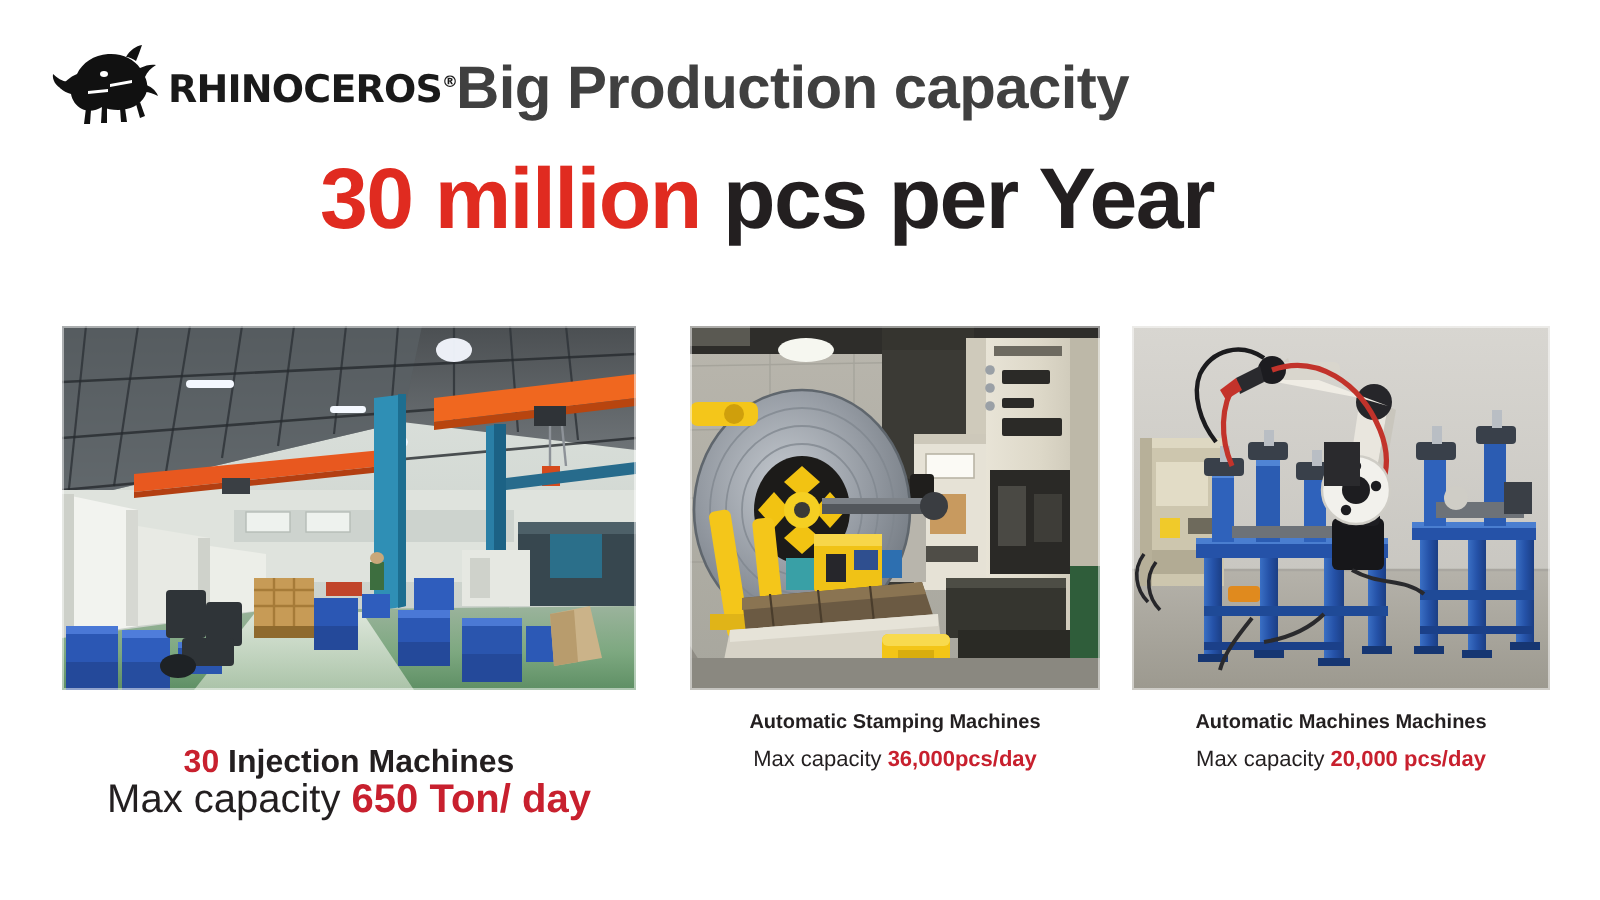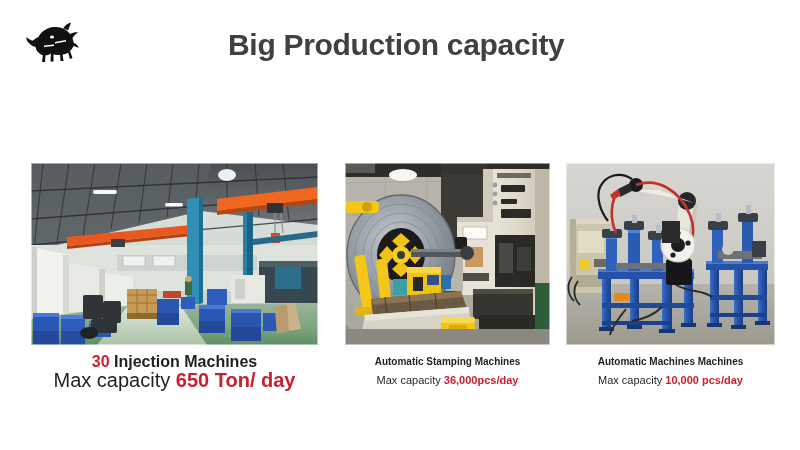--- a/index.html
+++ b/index.html
@@ -121,21 +121,21 @@
   }
   #caption-1 { left: 31px;  width: 287px; }
   #caption-2 { left: 341px; width: 213px; }
   #caption-3 { left: 564px; width: 213px; }
 
   .caption-line-1 {
     font-size: 10px;
     font-weight: 700;
     white-space: nowrap;
   }
-  #caption-1 .caption-line-1 { font-size: 16px; }
+  #caption-1 .caption-line-1 { font-size: 16px; margin-top: 20px; }
   .caption-line-2 {
     font-size: 11px;
     font-weight: 400;
     white-space: nowrap;
   }
   #caption-1 .caption-line-2 { font-size: 20px; }
   .cap-red {
     color: #c8202e;
     font-weight: 700;
   }
@@ -166,24 +166,26 @@
         <path d="M92 40 C98 42 104 46 106 52 C102 50 97 48 93 48 Z"></path>
       </g>
       <g fill="#ffffff">
 
         <ellipse cx="52" cy="30" rx="4" ry="3"></ellipse>
 
         <path d="M58 40 L80 36 L80 39 L58 43 Z"></path>
         <path d="M36 47 L56 45 L56 48 L36 50 Z"></path>
       </g>
     </svg>
+    <div id="logo-wordmark"><span>RHINOCEROS</span><span id="logo-reg">®</span></div>
   </div>
 
   <div id="headline-1">Big Production capacity</div>
 
+  <div id="headline-2"><span class="hl-red">30 million</span><span> pcs per Year</span></div>
 
 </div>
 
 <div id="photo-row">
 
   <div class="photo-frame" id="photo-frame-1">
     <svg class="photo-svg" viewBox="0 0 287 182" preserveAspectRatio="none" aria-hidden="true">
       <defs>
         <linearGradient id="p1wall" x1="0" y1="0" x2="0" y2="1">
           <stop offset="0%" stop-color="#dfe4e0"></stop>
@@ -636,16 +638,16 @@
     <div class="caption-line-2"><span>Max capacity </span><span class="cap-red">650 Ton/ day</span></div>
   </div>
 
   <div class="caption" id="caption-2">
     <div class="caption-line-1"><span class="cap-red"></span><span>Automatic Stamping Machines</span></div>
     <div class="caption-line-2"><span>Max capacity </span><span class="cap-red">36,000pcs/day</span></div>
   </div>
 
   <div class="caption" id="caption-3">
     <div class="caption-line-1"><span class="cap-red"></span><span>Automatic Machines Machines</span></div>
-    <div class="caption-line-2"><span>Max capacity </span><span class="cap-red">10,000 pcs/day</span></div>
+    <div class="caption-line-2"><span>Max capacity </span><span class="cap-red">20,000 pcs/day</span></div>
   </div>
 
 </div>
 
 </body></html>

